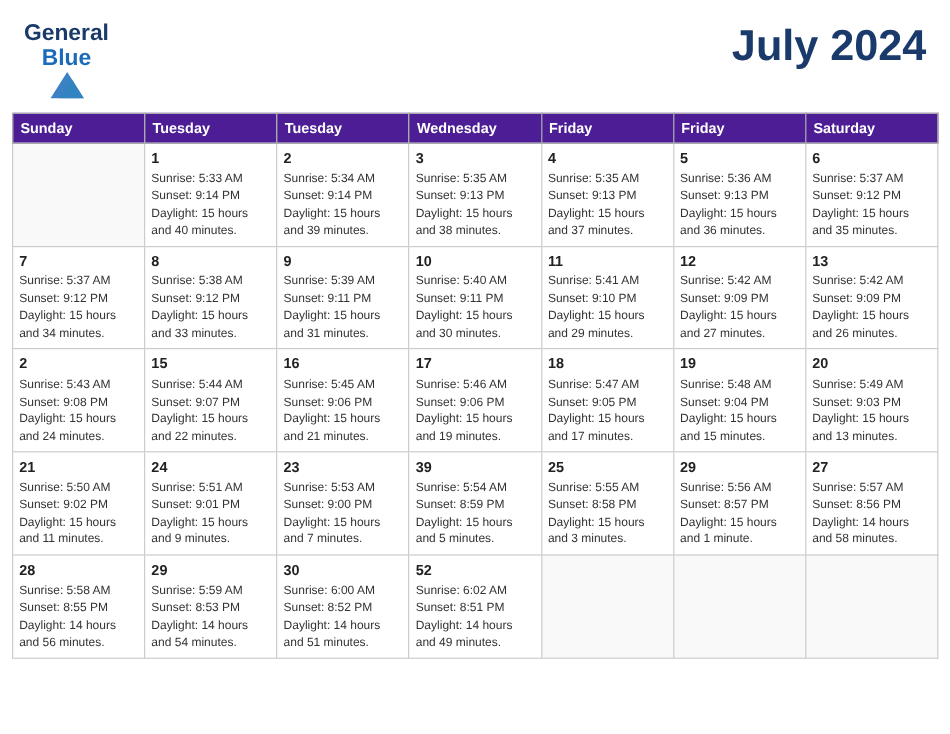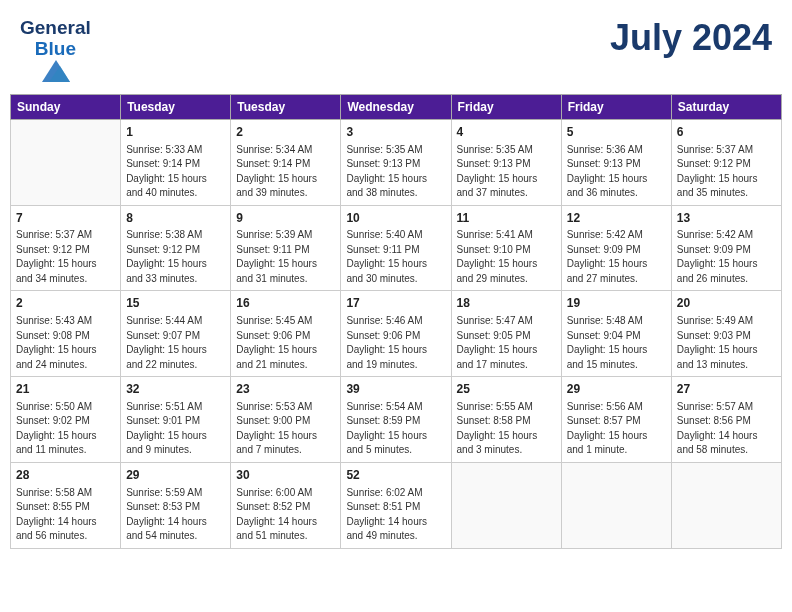--- a/index.html
+++ b/index.html
@@ -203,21 +203,21 @@
           <span class="day-num">20</span>
           <div class="day-info">Sunrise: 5:49 AM<br>Sunset: 9:03 PM<br>Daylight: 15 hours<br>and 13 minutes.</div>
         </td>
       </tr>
       <tr>
         <td>
           <span class="day-num">21</span>
           <div class="day-info">Sunrise: 5:50 AM<br>Sunset: 9:02 PM<br>Daylight: 15 hours<br>and 11 minutes.</div>
         </td>
         <td>
-          <span class="day-num">32</span>
+          <span class="day-num">24</span>
           <div class="day-info">Sunrise: 5:51 AM<br>Sunset: 9:01 PM<br>Daylight: 15 hours<br>and 9 minutes.</div>
         </td>
         <td>
           <span class="day-num">23</span>
           <div class="day-info">Sunrise: 5:53 AM<br>Sunset: 9:00 PM<br>Daylight: 15 hours<br>and 7 minutes.</div>
         </td>
         <td>
           <span class="day-num">39</span>
           <div class="day-info">Sunrise: 5:54 AM<br>Sunset: 8:59 PM<br>Daylight: 15 hours<br>and 5 minutes.</div>
         </td>

